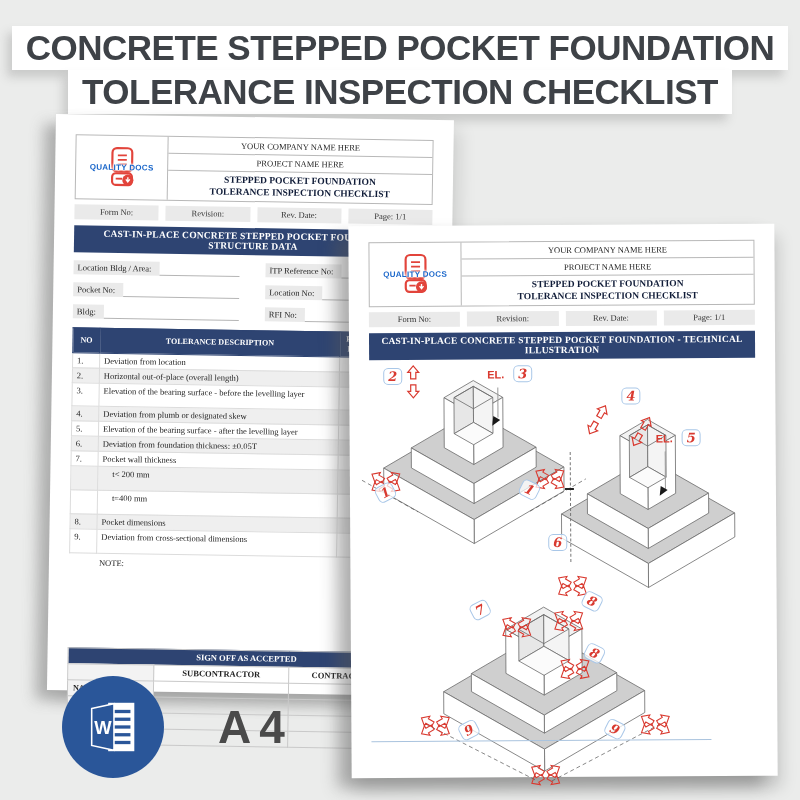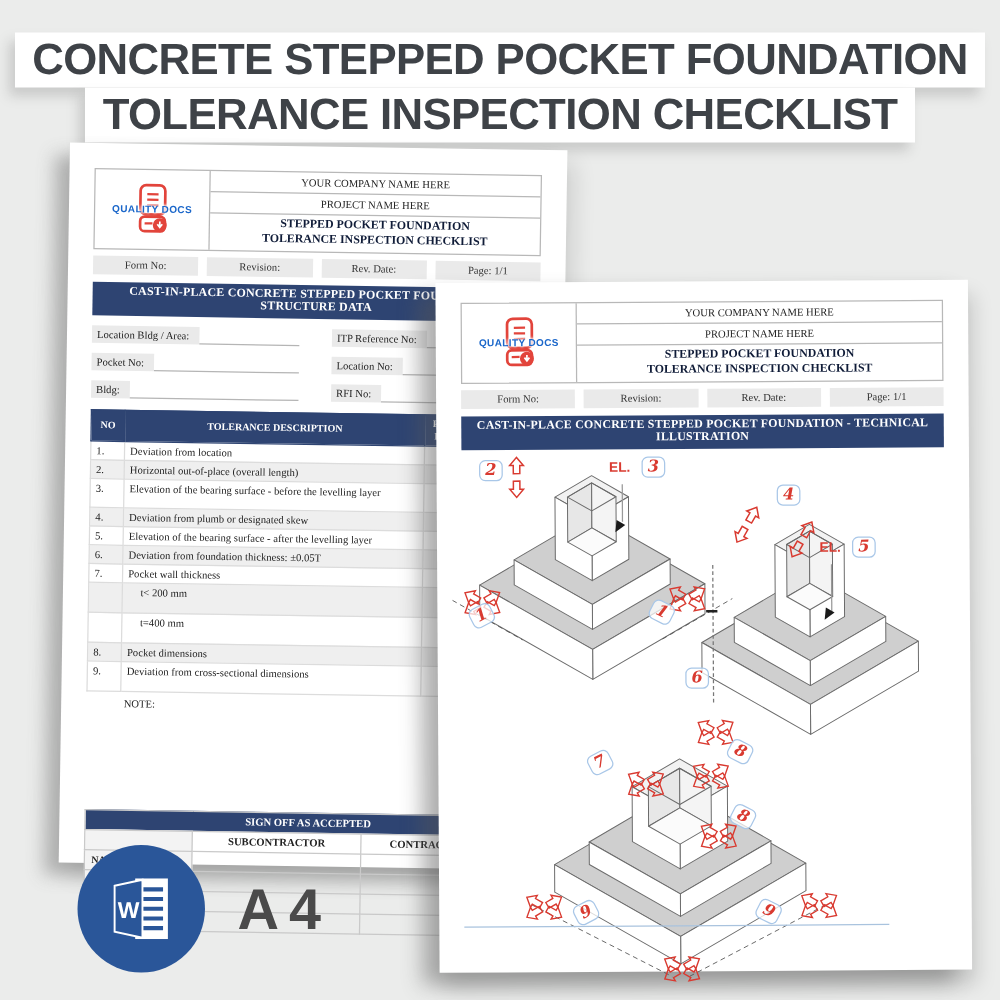--- a/index.html
+++ b/index.html
@@ -76,21 +76,21 @@
   .lead{position:absolute;width:1px;background:#999;}
   .tri{position:absolute;width:0;height:0;border-left:4px solid transparent;border-right:4px solid transparent;
     border-top:9px solid #1a1a1a;transform:rotate(30deg);}
   .dashv{position:absolute;border-left:1px dashed #777;width:0;}
   .tcap{position:absolute;width:9px;height:2px;background:#222;}
   .pageRule{position:absolute;left:20px;right:66px;bottom:36px;border-top:1px solid #a9c3de;}
 
   
   .badge{position:absolute;left:62px;top:676px;display:flex;align-items:center;gap:26px;z-index:3;}
   .wordCircle{width:102px;height:102px;border-radius:50%;background:#2a5699;display:flex;align-items:center;justify-content:center;}
-  .a4{font-family:"Liberation Sans",sans-serif;font-weight:bold;font-size:46px;color:#4a4a4a;letter-spacing:8px;}
+  .a4{font-family:"Liberation Sans",sans-serif;font-weight:bold;font-size:46px;color:#4a4a4a;letter-spacing:8px;margin-left:28px;}
 </style>
 </head>
 <body>
 
 <svg width="0" height="0" style="position:absolute" aria-hidden="true">
   <defs>
     <path id="oarr" d="M0 -2.6 L6.5 -2.6 L6.5 -5.5 L13 0 L6.5 5.5 L6.5 2.6 L0 2.6 Z"></path>
     <g id="xarr">
       <use href="#oarr" transform="rotate(30) translate(3,0)"></use>
       <use href="#oarr" transform="rotate(150) translate(3,0)"></use>

